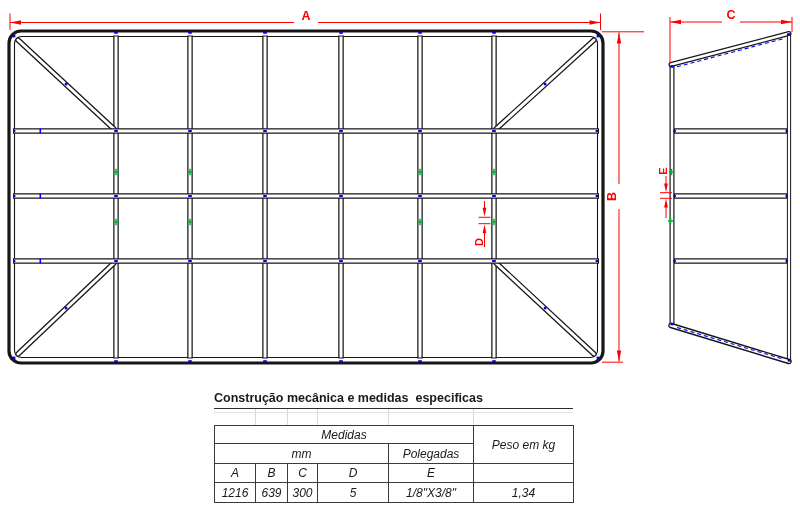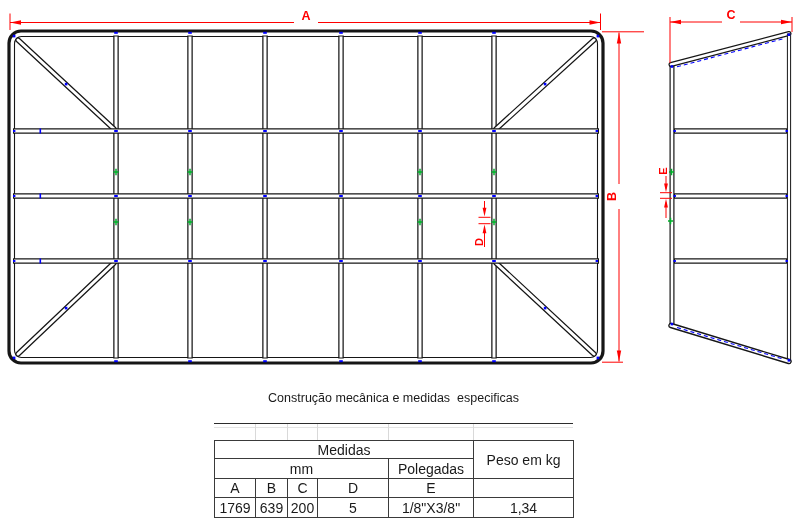--- a/index.html
+++ b/index.html
@@ -16,26 +16,26 @@
   .dim-label{fill:var(--dim-color,#ff0000);font-family:"Liberation Sans",sans-serif;
              font-weight:bold;font-size:12.5px;}
   .dim-label-sm{fill:var(--dim-color,#ff0000);font-family:"Liberation Sans",sans-serif;
              font-weight:bold;font-size:11px;}
   .snap{fill:var(--snap-color,#0000ff);}
   .snapline{stroke:var(--snap-color,#0000ff);stroke-width:1.1;fill:none;}
   .weld{stroke:var(--weld-color,#00b02a);stroke-width:1.5;fill:none;}
 
   
   #table-block{position:absolute;left:214px;top:391px;width:359px;}
-  #table-title{font-size:12.5px;font-weight:normal;text-align:center;white-space:pre;
-               padding-bottom:18px;border-bottom:1.6px solid #2c2c2c;}
+  #table-title{font-size:12.5px;font-weight:bold;white-space:pre;
+               padding-bottom:3px;border-bottom:1.6px solid #2c2c2c;}
   #grid-gap{position:relative;height:16px;border-bottom:0;}
   #grid-gap .v{position:absolute;top:0;bottom:0;width:1px;background:#d9d9d9;}
   #grid-gap .h{position:absolute;left:0;right:0;top:3px;height:1px;background:#e3e3e3;}
-  table.spec{border-collapse:collapse;width:359px;table-layout:fixed;font-size:14px;}
+  table.spec{border-collapse:collapse;width:359px;table-layout:fixed;font-size:12px;font-style:italic;}
   table.spec td{border:1px solid #3a3a3a;text-align:center;padding:0;vertical-align:middle;
                 height:19px;line-height:1;}
   table.spec tr.r1 td{height:17px;}
   table.spec tr.r3 td{height:18px;}
 </style>
 </head>
 <body>
 
 <div id="stage">
 
@@ -266,23 +266,23 @@
     </tr>
     <tr class="r3">
       <td>A</td>
       <td>B</td>
       <td>C</td>
       <td>D</td>
       <td>E</td>
       <td></td>
     </tr>
     <tr class="r4">
-      <td>1769</td>
+      <td>1216</td>
       <td>639</td>
-      <td>200</td>
+      <td>300</td>
       <td>5</td>
       <td>1/8"X3/8"</td>
       <td>1,34</td>
     </tr>
   </tbody>
       </table>
 </div>
 
 </div>
 

